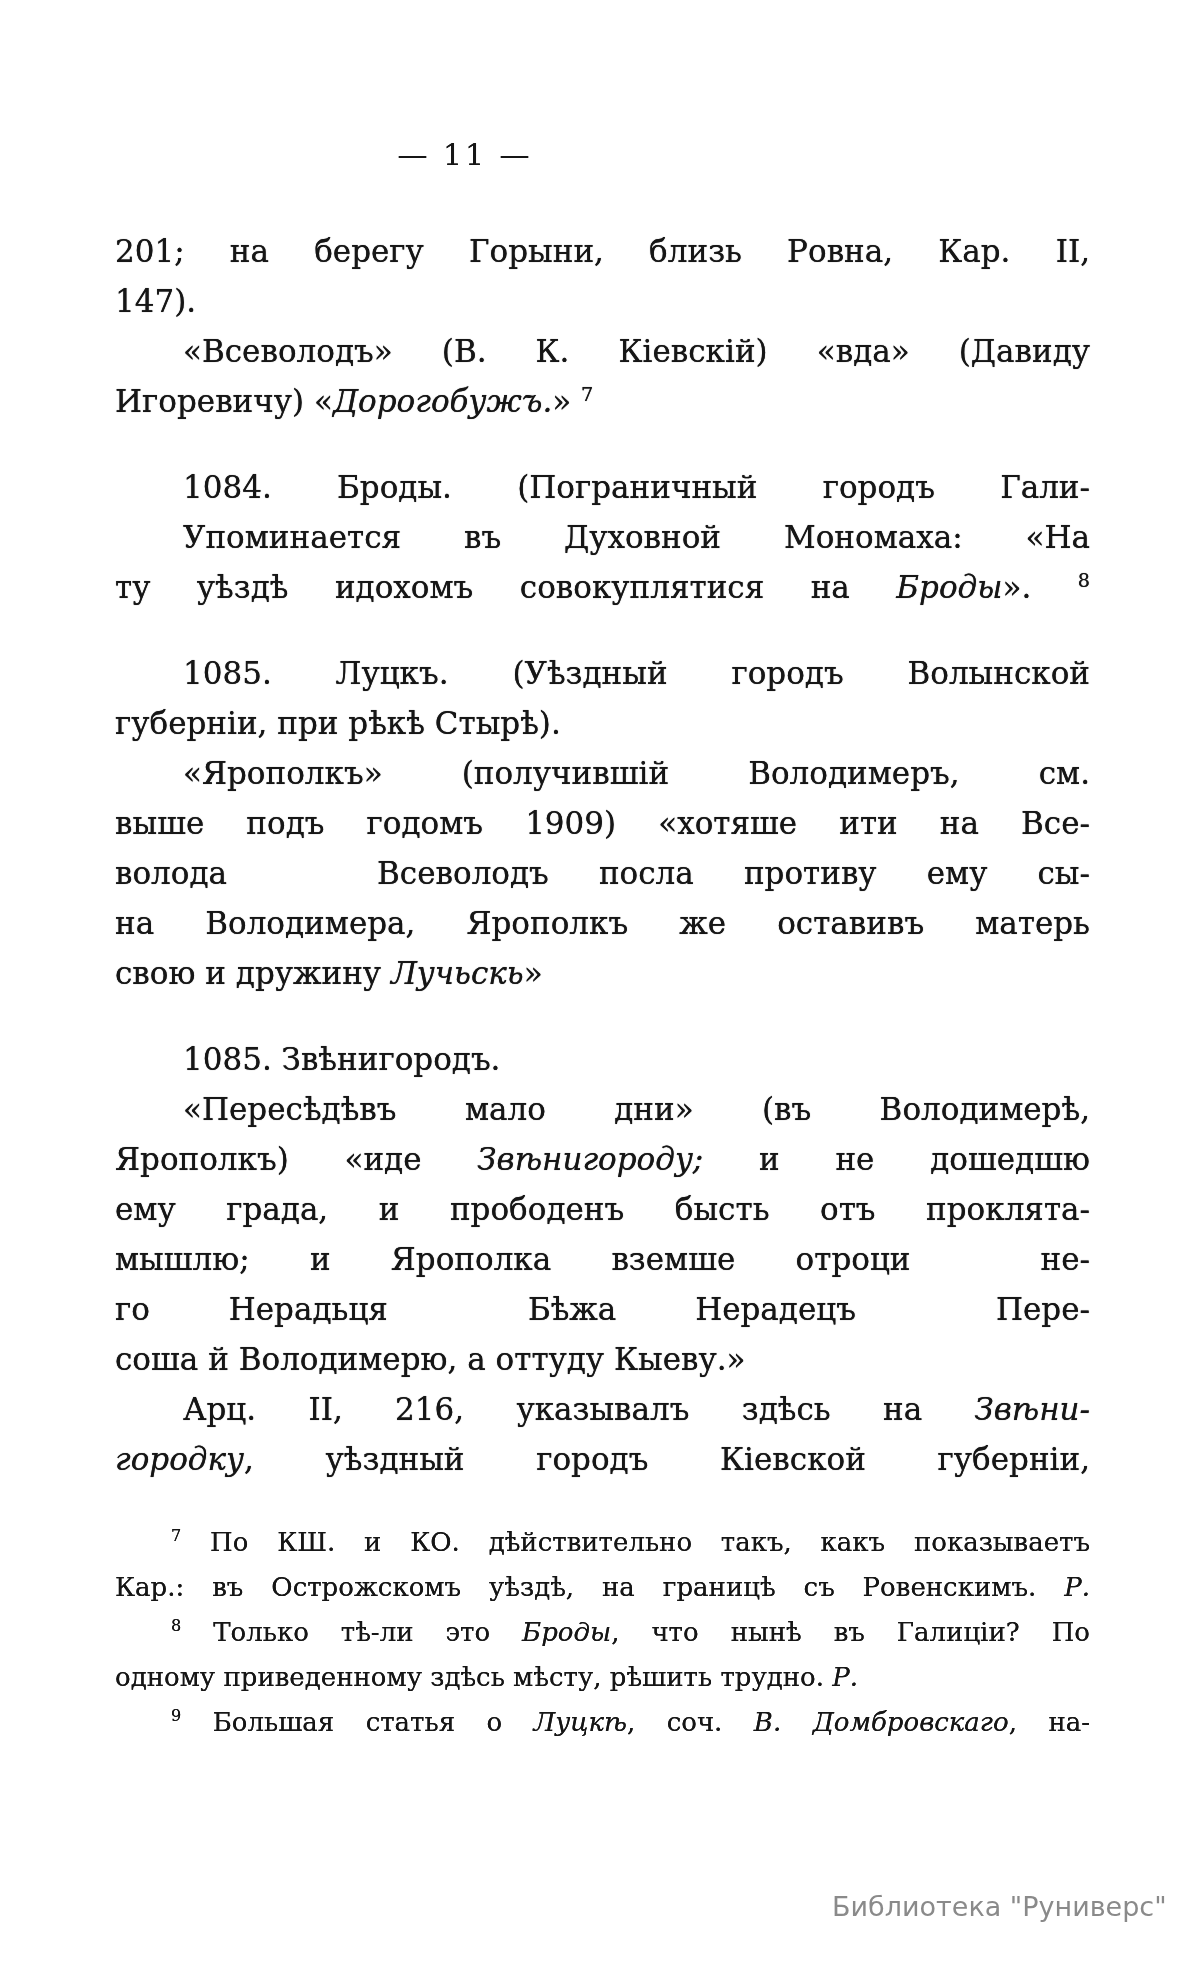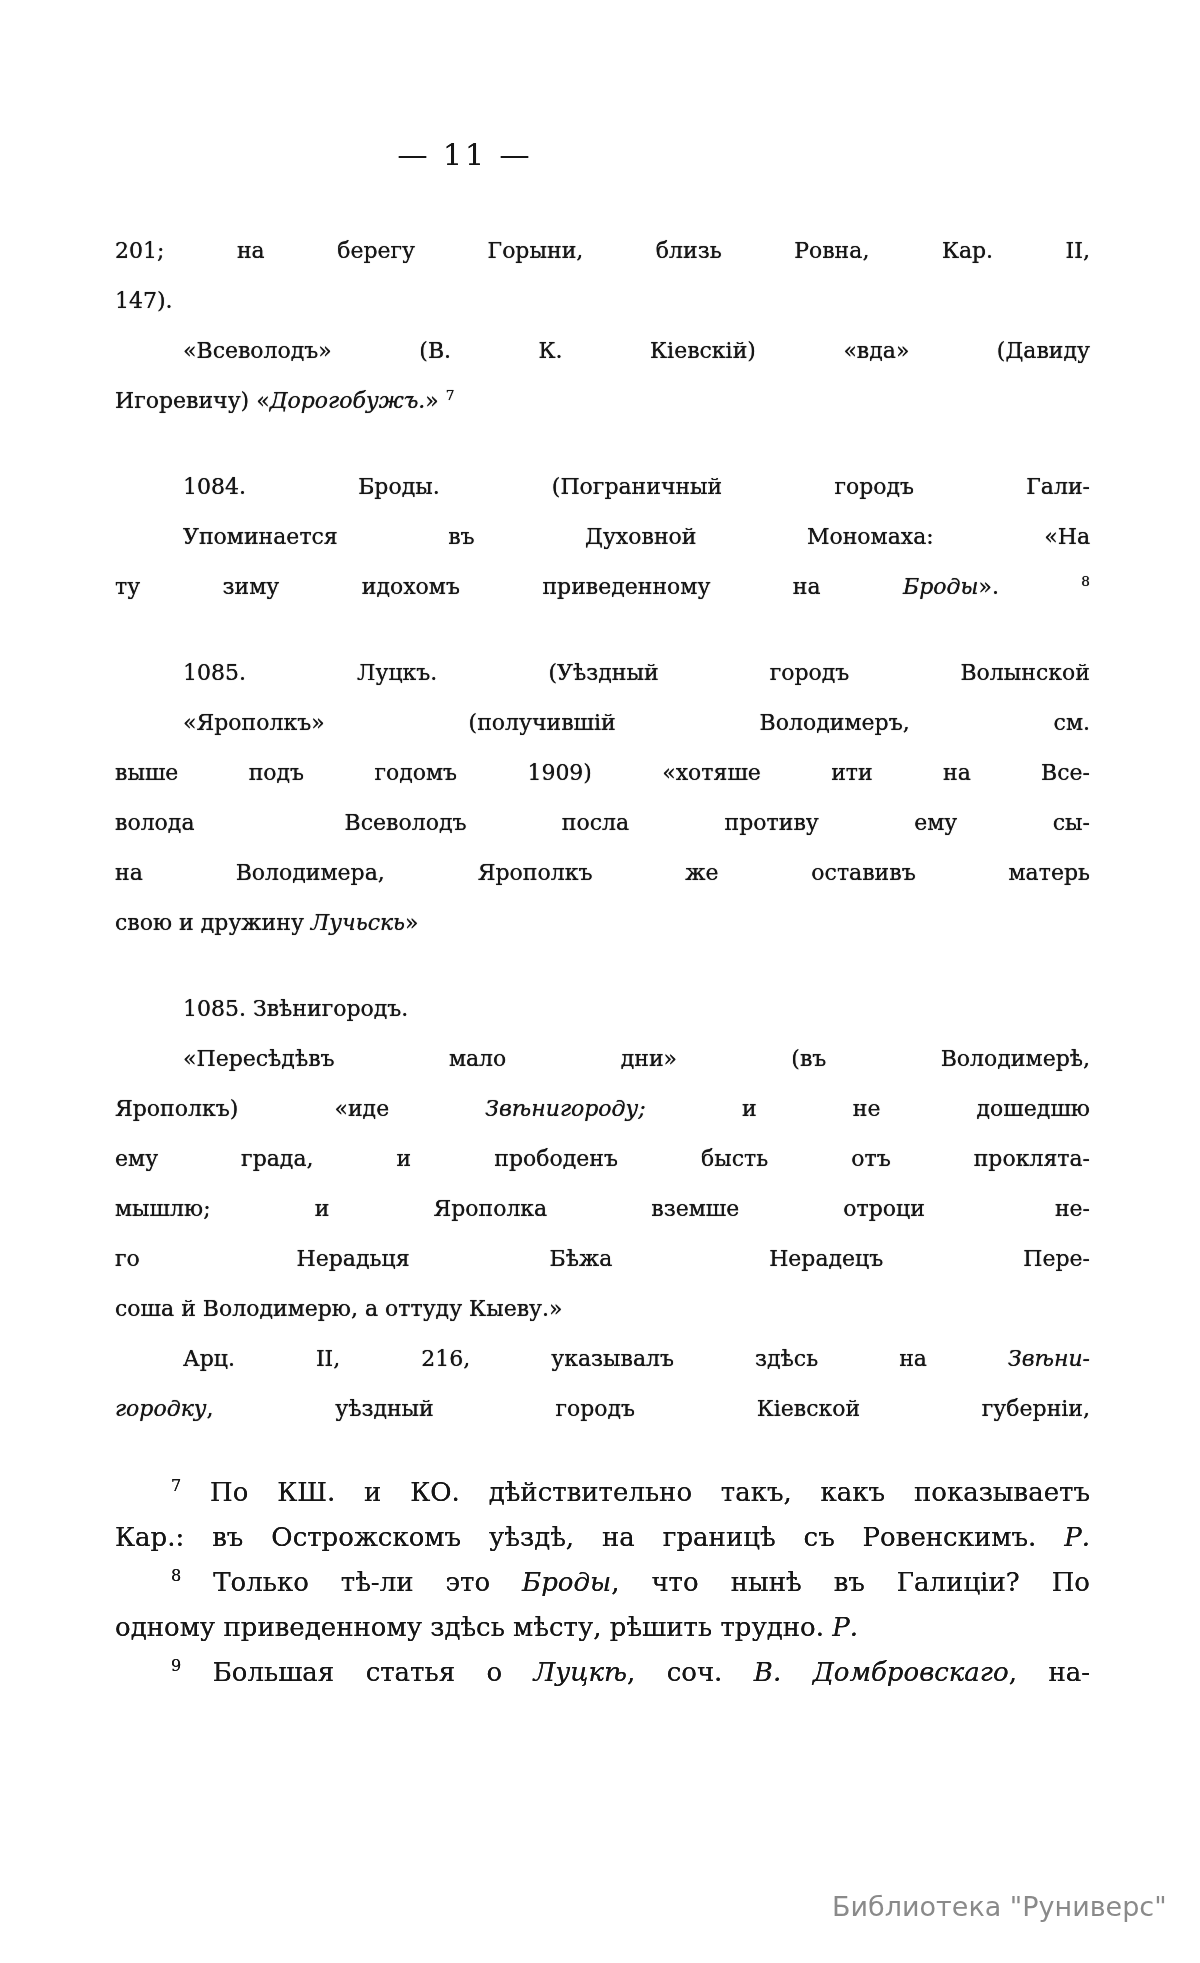--- a/index.html
+++ b/index.html
@@ -17,21 +17,21 @@
     margin-left:115px;
     width:700px;
     text-align:center;
     font-size:30px;
     line-height:34px;
     letter-spacing:3px;
     text-shadow:0 0 .6px currentColor;
   }
   .main-text{
     margin:54px 110px 0 115px;
-    font-size:22px;
+    font-size:31px;
     line-height:50px;
     text-shadow:0 0 .7px currentColor;
   }
   .footnotes{
     margin:36px 110px 0 115px;
     font-size:26px;
     line-height:45px;
     text-shadow:0 0 .5px currentColor;
   }
   .block.gap-before{margin-top:36px;}
@@ -71,24 +71,25 @@
       </div>
       <div class="block">
         <div class="line indent"><span class="">«Всеволодъ» (В. К. Кіевскій) «вда» (Давиду</span></div>
         <div class="line left"><span class="">Игоревичу) «</span><span class="it ">Дорогобужъ.</span><span class="">» </span><span class="sup">7</span></div>
       </div>
       <div class="block gap-before">
         <div class="line indent"><span class="">1084. Броды. (Пограничный городъ Гали-</span></div>
       </div>
       <div class="block">
         <div class="line indent"><span class="">Упоминается въ Духовной Мономаха: «На</span></div>
-        <div class="line"><span class="">ту зиму идохомъ приведенному на </span><span class="it ">Броды</span><span class="">». </span><span class="sup">8</span></div>
+        <div class="line"><span class="">ту уѣздѣ идохомъ совокуплятися на </span><span class="it ">Броды</span><span class="">». </span><span class="sup">8</span></div>
       </div>
       <div class="block gap-before">
         <div class="line indent"><span class="">1085. Луцкъ. (Уѣздный городъ Волынской</span></div>
+        <div class="line left"><span class="">губерніи, при рѣкѣ Стырѣ).</span></div>
       </div>
       <div class="block">
         <div class="line indent"><span class="">«Ярополкъ» (получившій Володимеръ, см.</span></div>
         <div class="line"><span class="">выше подъ годомъ 1909) «хотяше ити на Все-</span></div>
         <div class="line"><span class="">волода</span><span class="gap" style="width: 150px;"></span><span class="">Всеволодъ посла противу ему сы-</span></div>
         <div class="line"><span class="">на Володимера, Ярополкъ же оставивъ матерь</span></div>
         <div class="line left"><span class="">свою и дружину </span><span class="it ">Лучьскь</span><span class="">»</span></div>
       </div>
       <div class="block gap-before">
         <div class="line indent left"><span class="">1085. Звѣнигородъ.</span></div>

